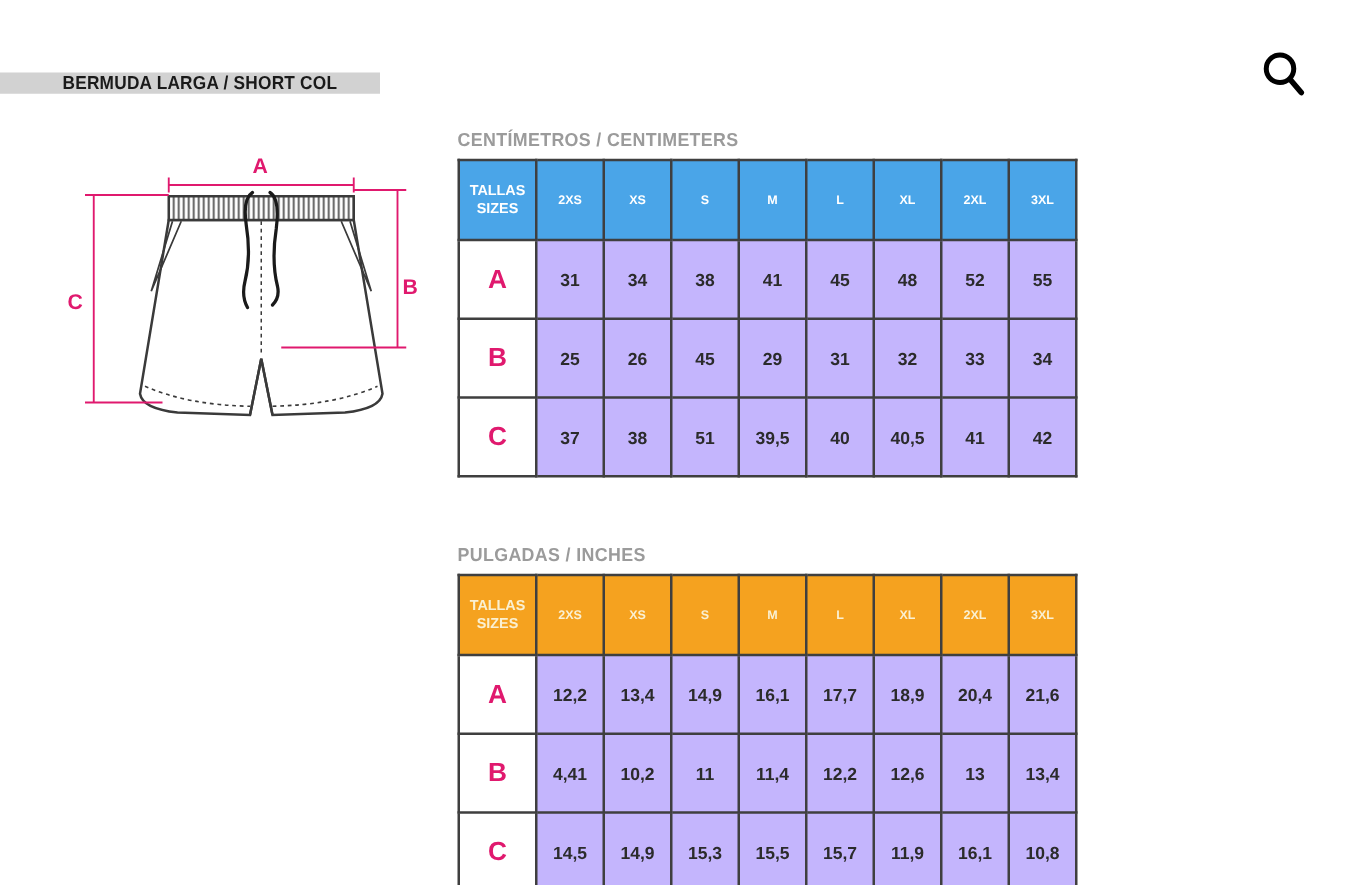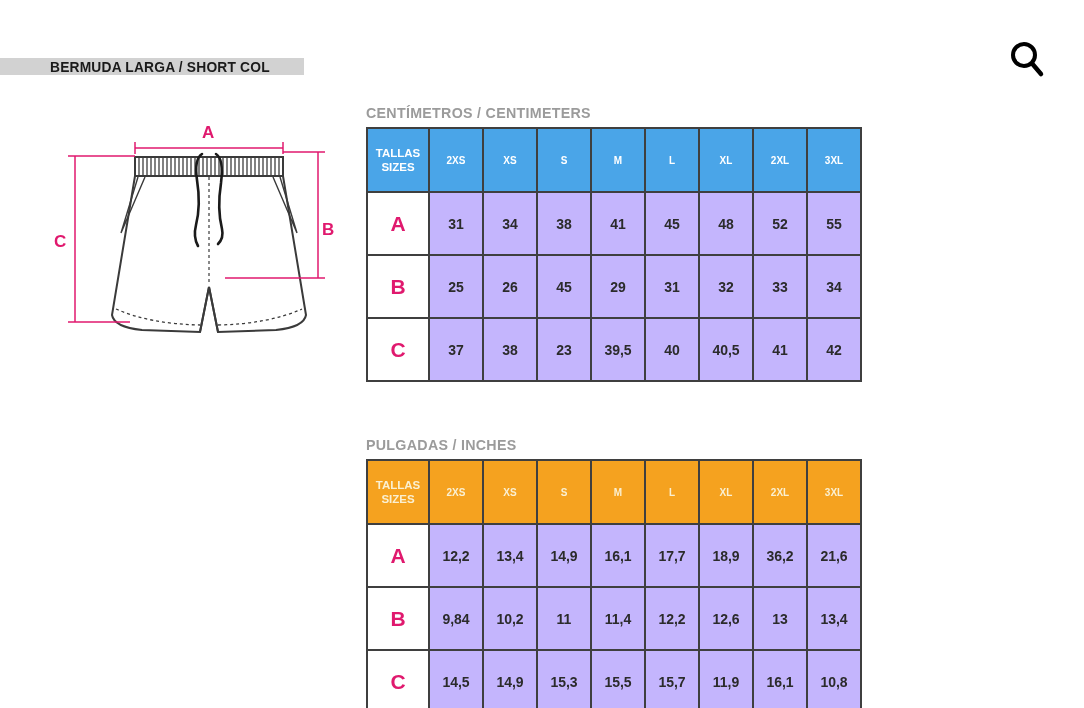--- a/index.html
+++ b/index.html
@@ -210,21 +210,21 @@
         <td class="value-cell">29</td>
         <td class="value-cell">31</td>
         <td class="value-cell">32</td>
         <td class="value-cell">33</td>
         <td class="value-cell">34</td>
       </tr>
       <tr>
         <td class="row-label">C</td>
         <td class="value-cell">37</td>
         <td class="value-cell">38</td>
-        <td class="value-cell">23</td>
+        <td class="value-cell">51</td>
         <td class="value-cell">39,5</td>
         <td class="value-cell">40</td>
         <td class="value-cell">40,5</td>
         <td class="value-cell">41</td>
         <td class="value-cell">42</td>
       </tr>
     </tbody>
   </table>
 </div>
 
@@ -260,26 +260,26 @@
     </thead>
     <tbody>
       <tr>
         <td class="row-label">A</td>
         <td class="value-cell">12,2</td>
         <td class="value-cell">13,4</td>
         <td class="value-cell">14,9</td>
         <td class="value-cell">16,1</td>
         <td class="value-cell">17,7</td>
         <td class="value-cell">18,9</td>
-        <td class="value-cell">36,2</td>
+        <td class="value-cell">20,4</td>
         <td class="value-cell">21,6</td>
       </tr>
       <tr>
         <td class="row-label">B</td>
-        <td class="value-cell">9,84</td>
+        <td class="value-cell">4,41</td>
         <td class="value-cell">10,2</td>
         <td class="value-cell">11</td>
         <td class="value-cell">11,4</td>
         <td class="value-cell">12,2</td>
         <td class="value-cell">12,6</td>
         <td class="value-cell">13</td>
         <td class="value-cell">13,4</td>
       </tr>
       <tr>
         <td class="row-label">C</td>

